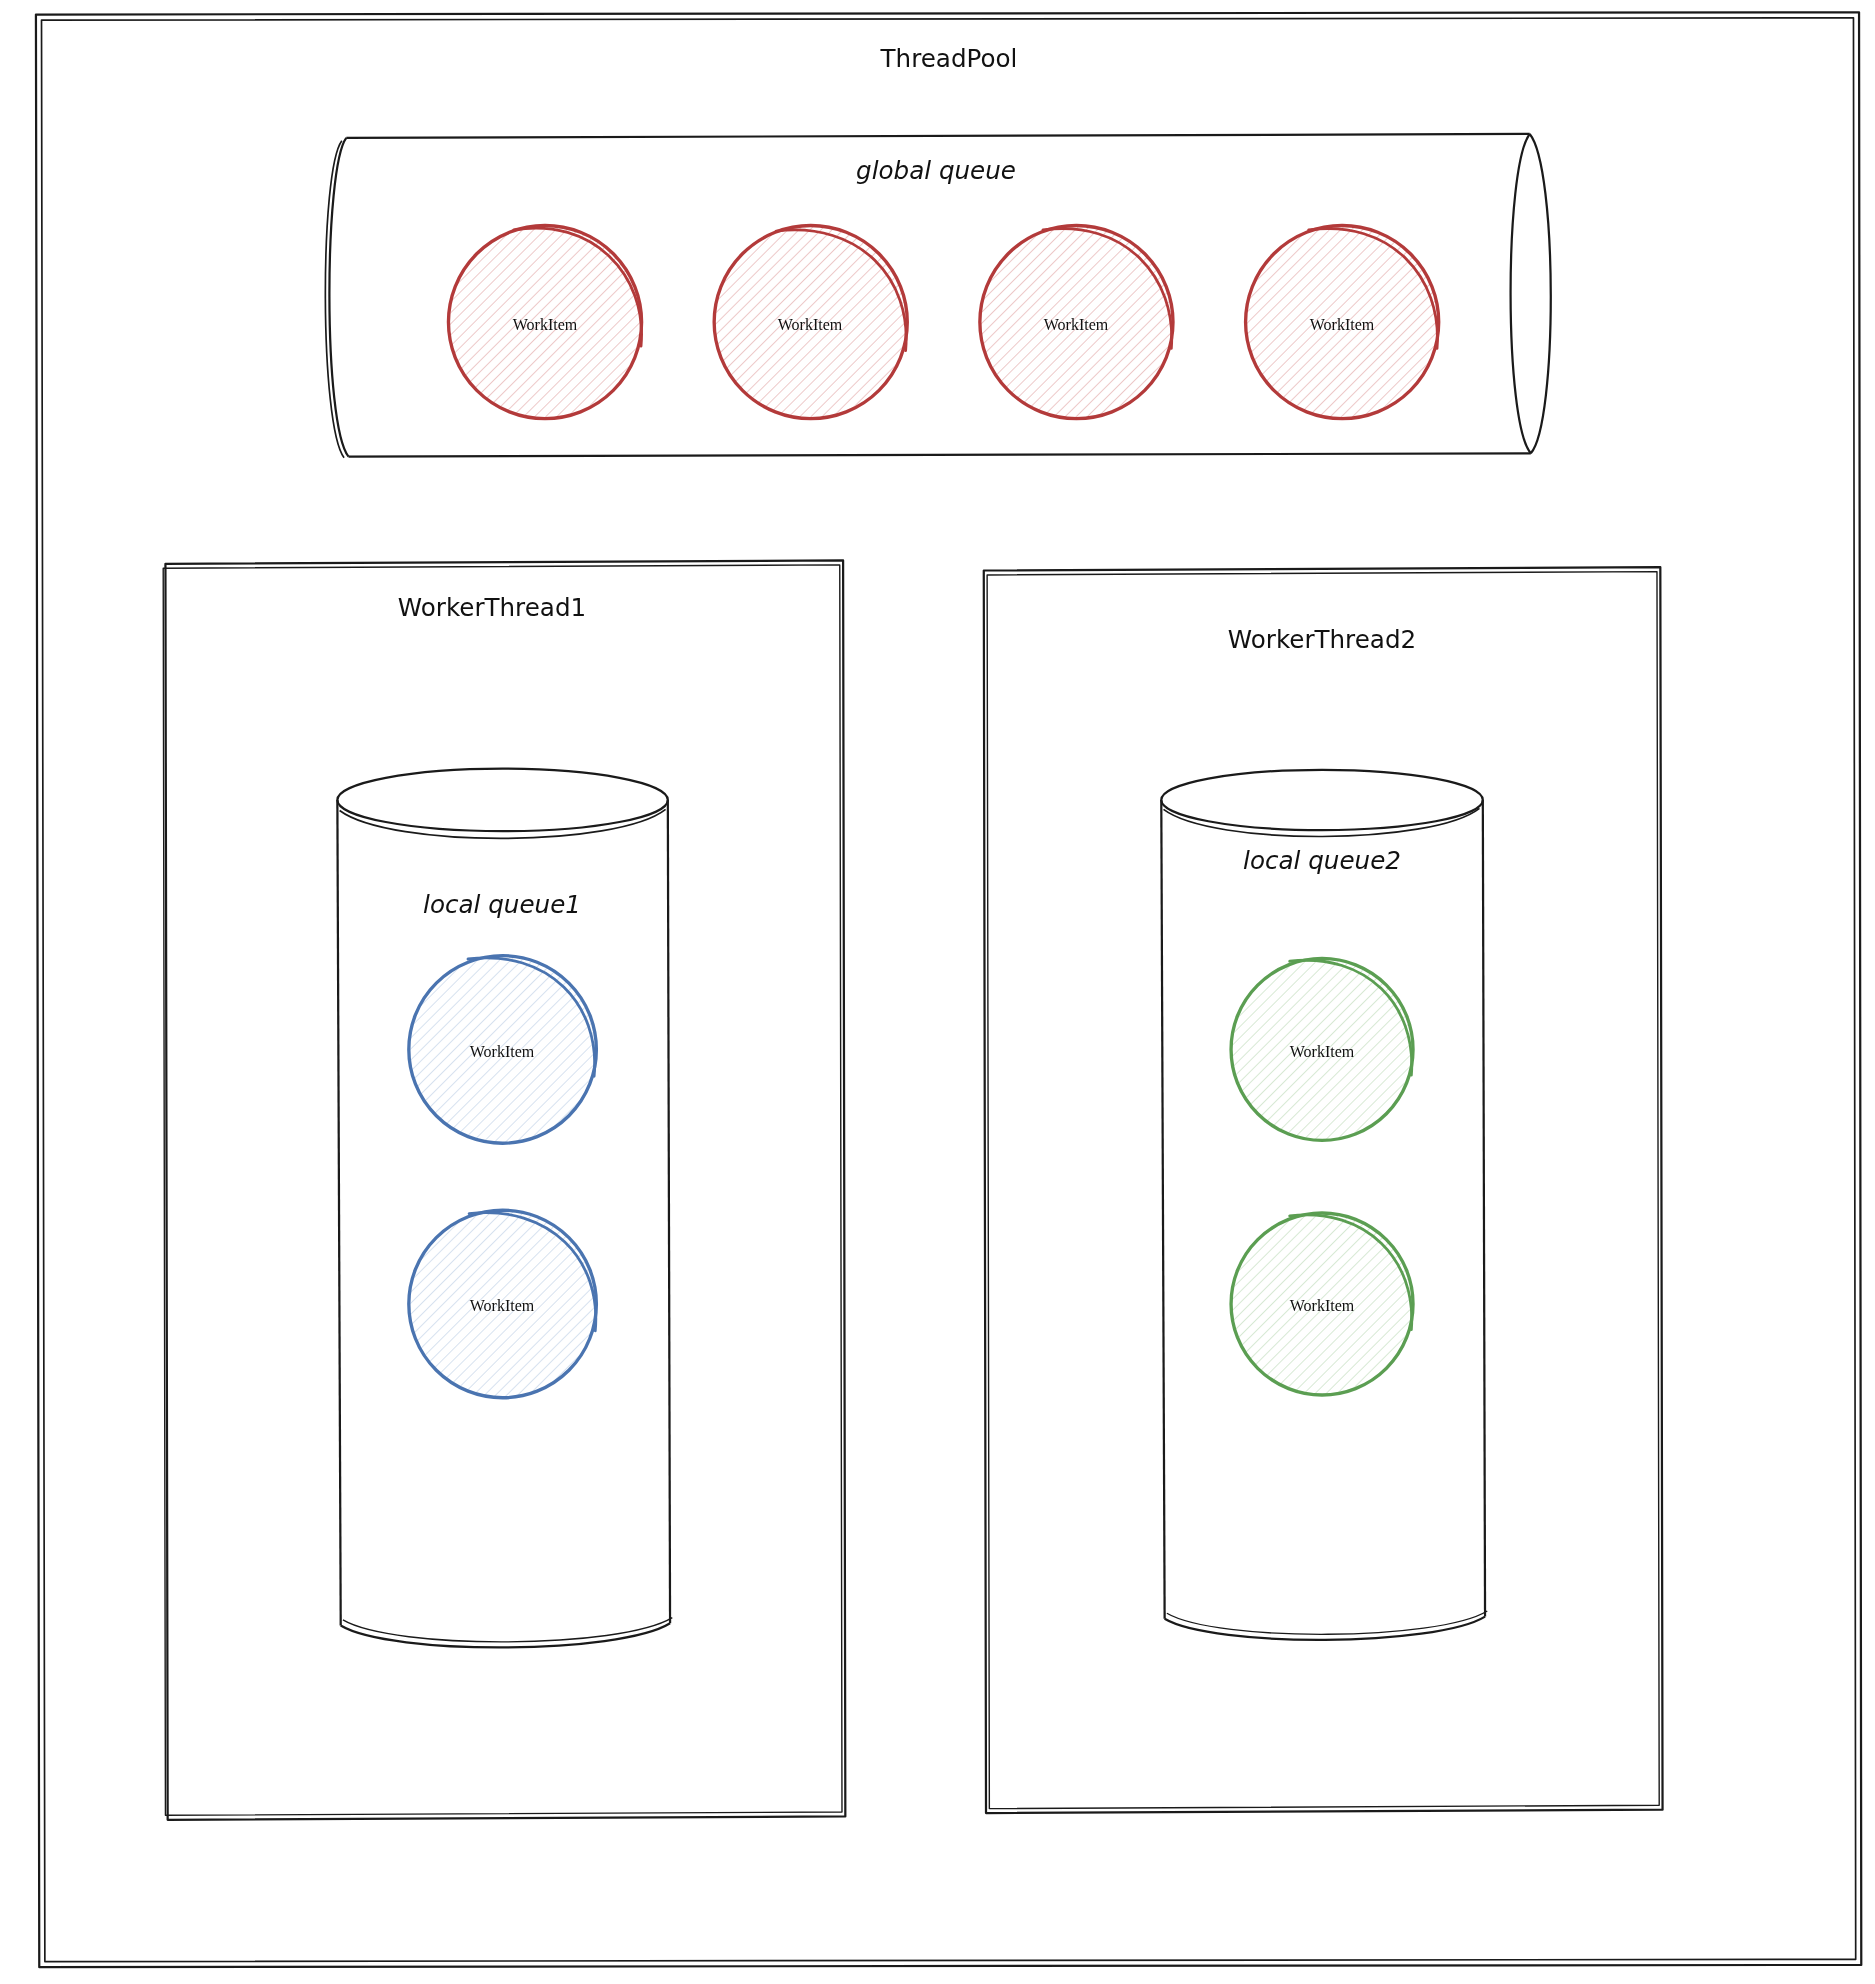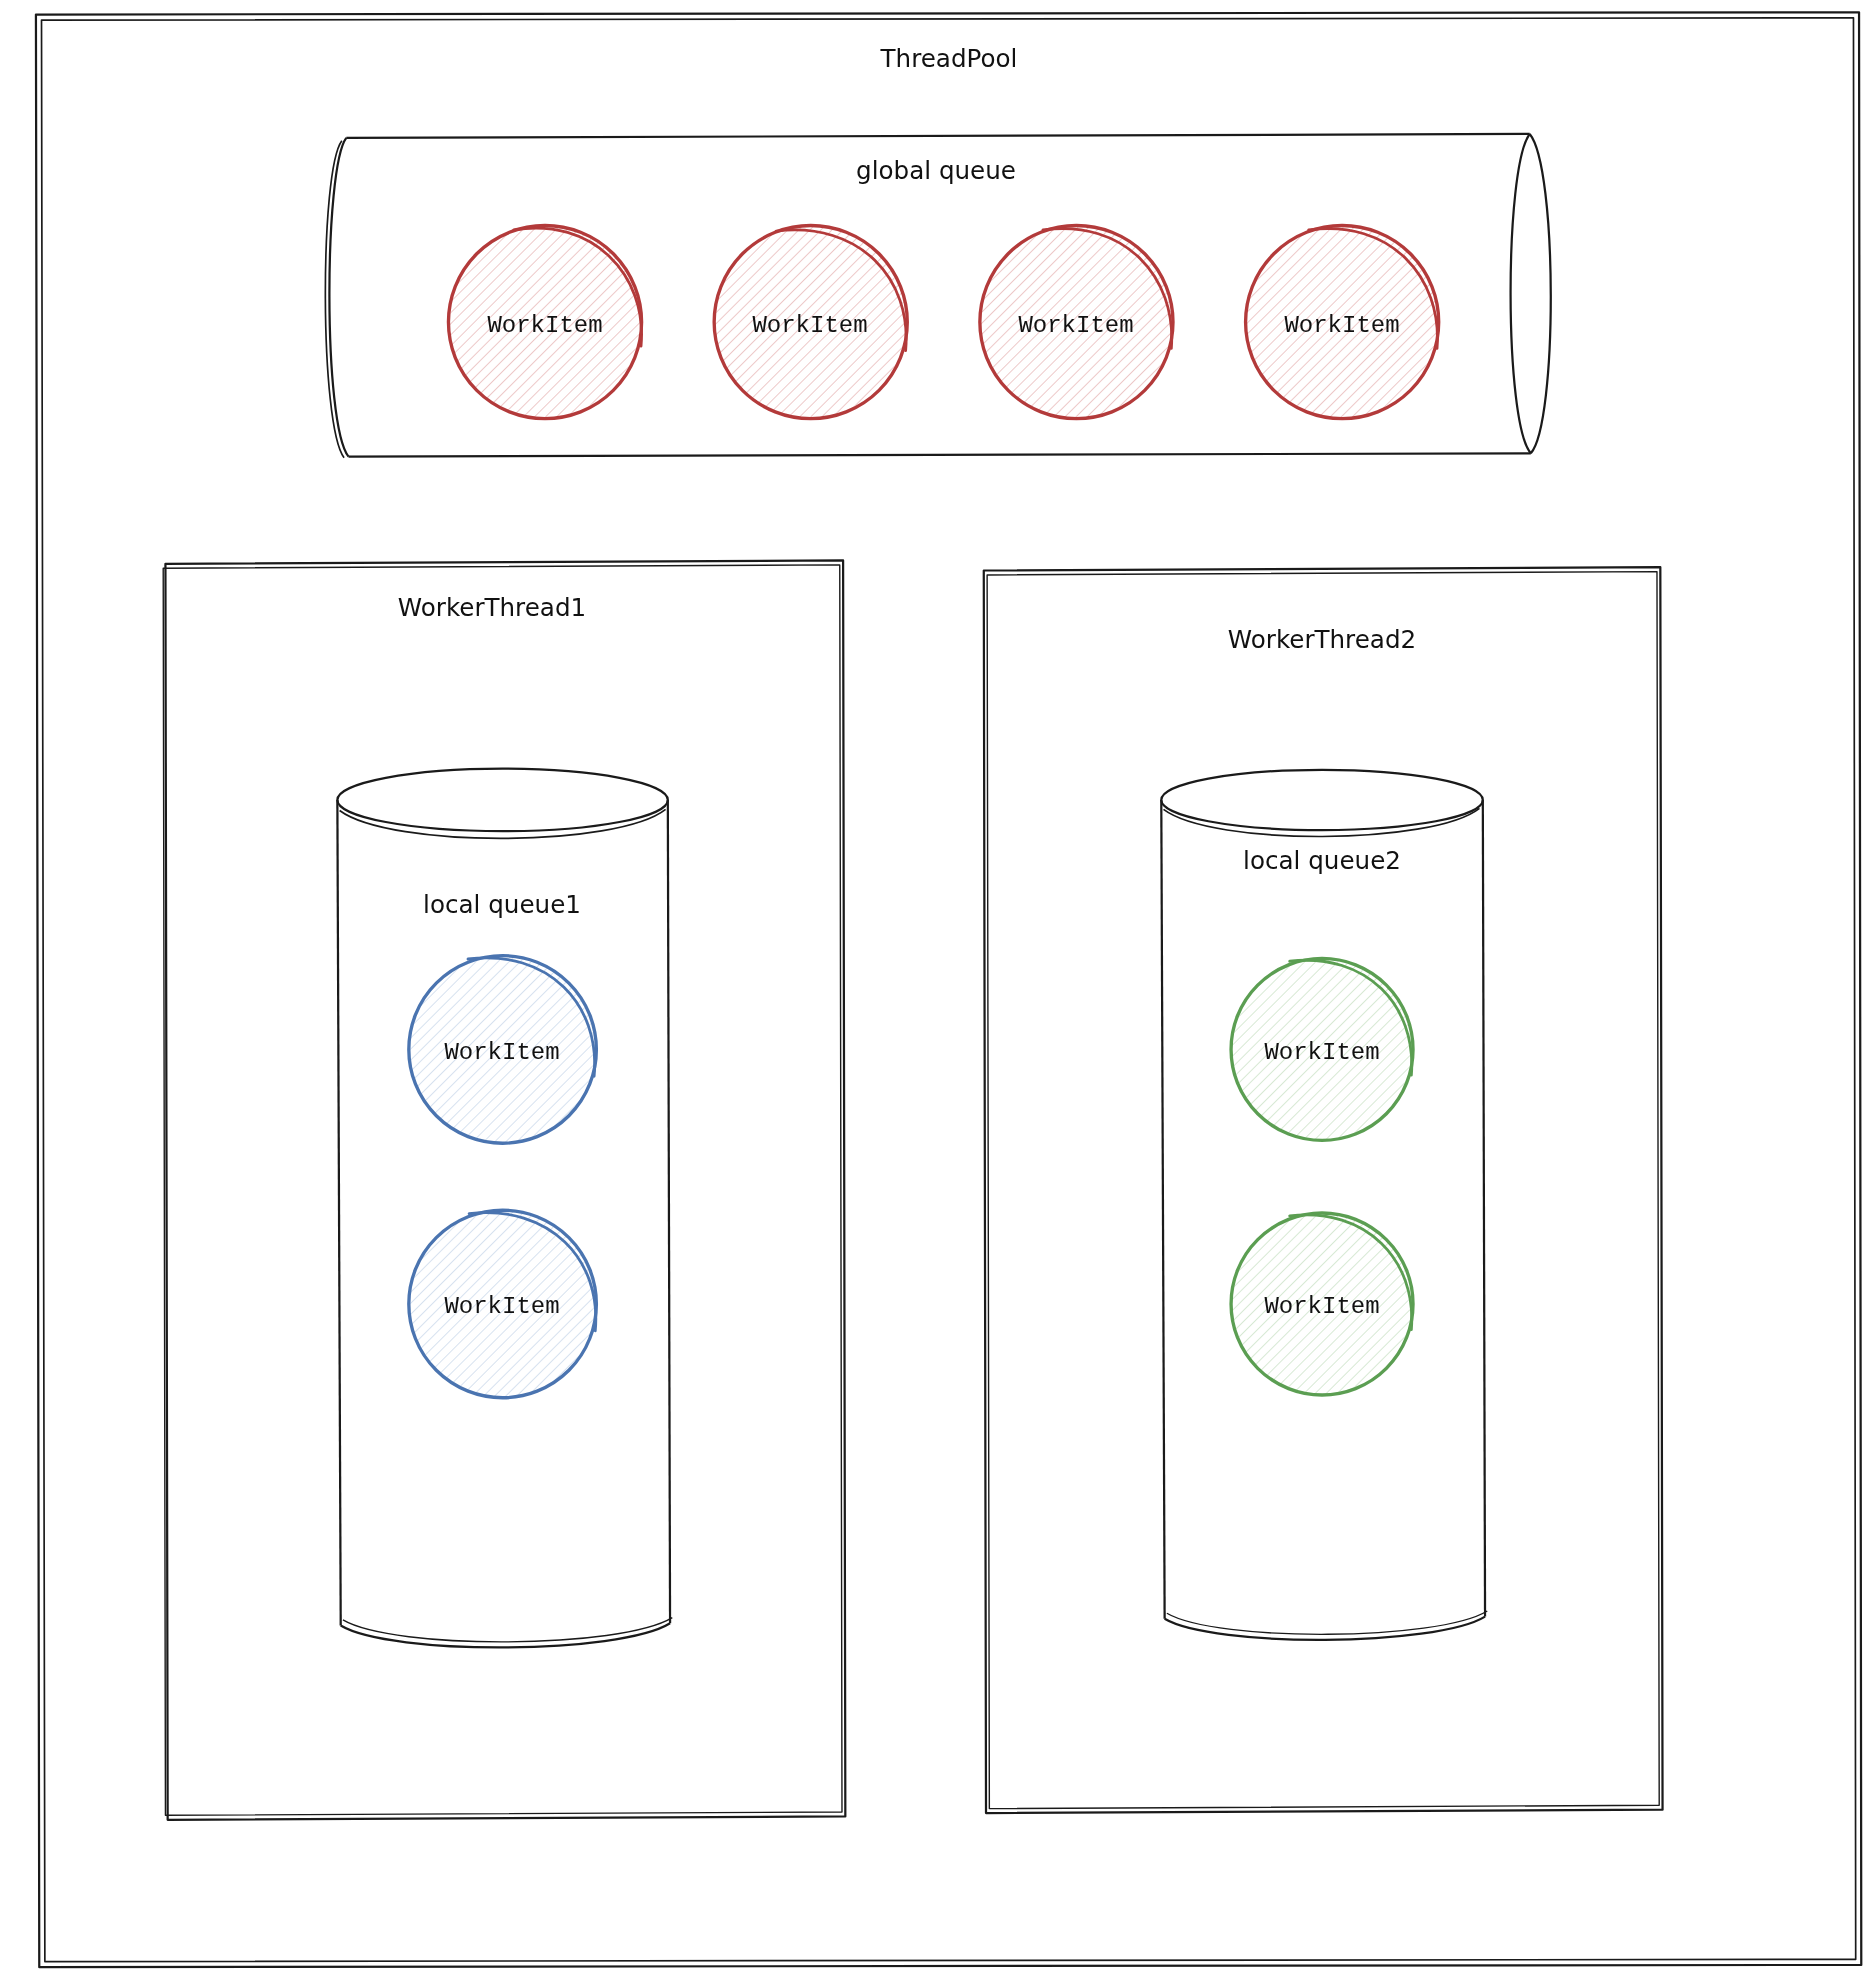--- a/index.html
+++ b/index.html
@@ -33,24 +33,25 @@
     font-family: "DejaVu Sans", sans-serif;
   }
   .lbl-title {
     font-size: 24.6px;
   }
   .lbl-container {
     font-size: 24.6px;
   }
   .lbl-queue {
     font-size: 24.6px;
+    font-style: italic;
   }
   .lbl-item {
-    font-size: 24px;
-    font-family: Liberation Mono, monospace;
+    font-size: 16px;
+    font-family: Liberation Serif, serif;
   }
 </style>
 </head>
 <body>
 
 <div id="stage">
 
   <svg id="scene" viewBox="0 0 3360 3556" xmlns="http://www.w3.org/2000/svg">
     <defs>
       <pattern id="hatch-red" patternUnits="userSpaceOnUse" width="14" height="14" patternTransform="rotate(45)">

